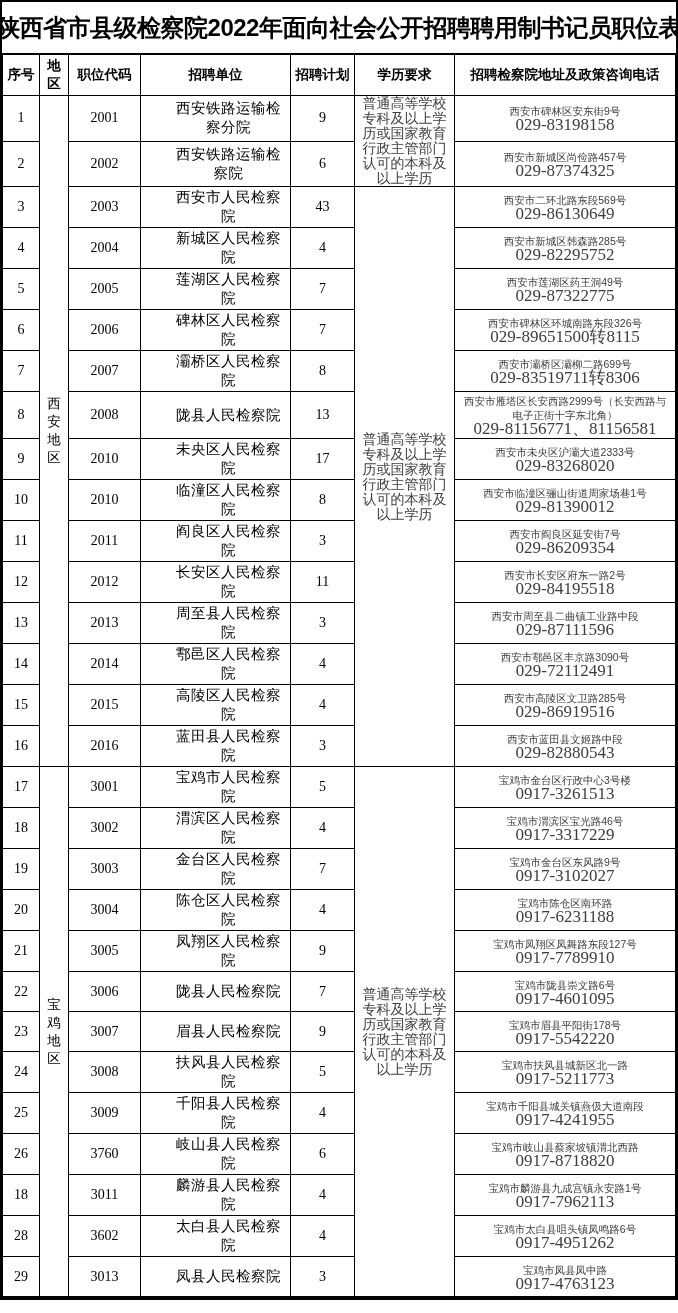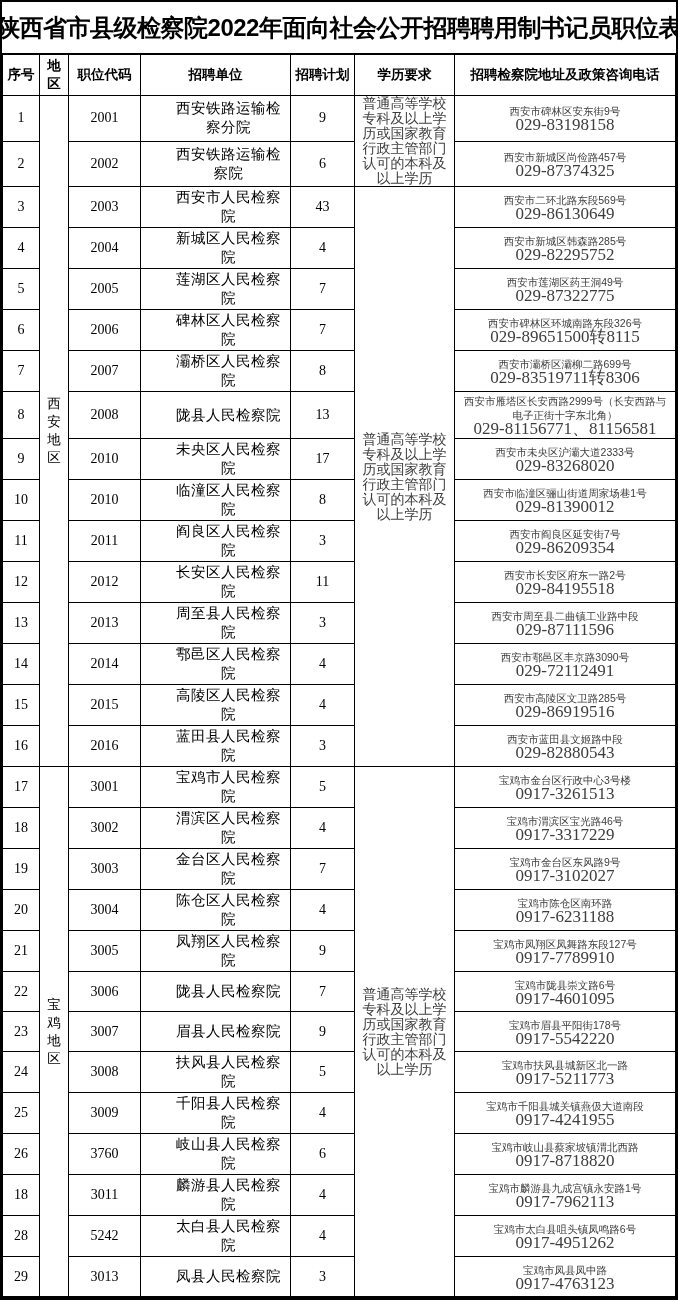--- a/index.html
+++ b/index.html
@@ -327,21 +327,21 @@
     <td class="c-code">3011</td>
     <td class="c-unit">麟游县人民检察院</td>
     <td class="c-plan">4</td>
     <td class="c-addr">
       <div class="addr">宝鸡市麟游县九成宫镇永安路1号</div>
       <div class="phone">0917-7962113</div>
     </td>
   </tr>
         <tr>
     <td class="c-no">28</td>
-    <td class="c-code">5242</td>
+    <td class="c-code">3602</td>
     <td class="c-unit">太白县人民检察院</td>
     <td class="c-plan">4</td>
     <td class="c-addr">
       <div class="addr">宝鸡市太白县咀头镇凤鸣路6号</div>
       <div class="phone">0917-4951262</div>
     </td>
   </tr>
         <tr>
     <td class="c-no">29</td>
     <td class="c-code">3013</td>

